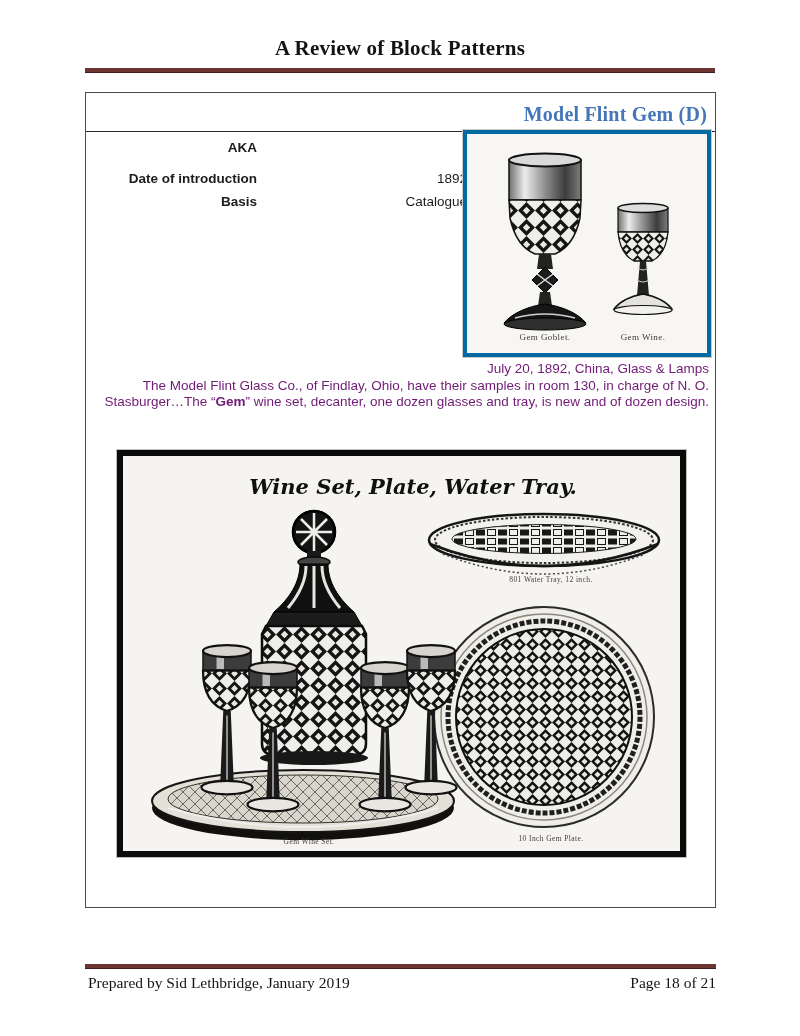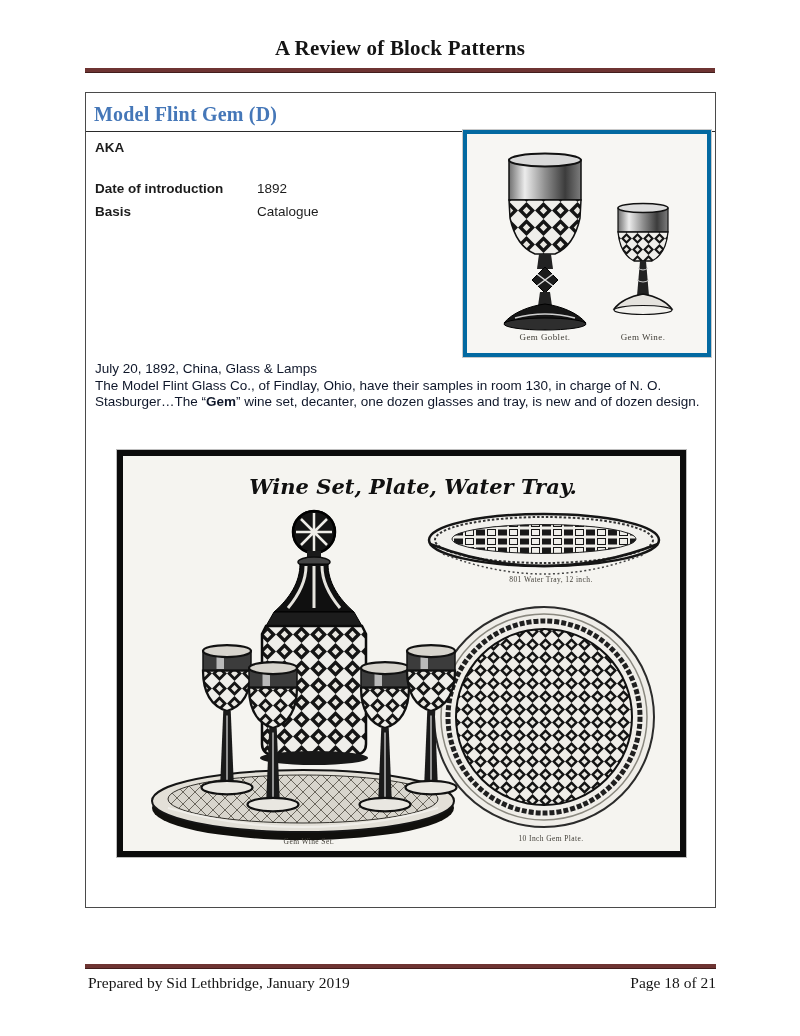--- a/index.html
+++ b/index.html
@@ -15,43 +15,43 @@
     font-family:"Liberation Serif", serif; font-size:21px; font-weight:600;
     color:#141414; letter-spacing:.2px;text-align:center;
   }
   .rule {
     height:5px; background:var(--rule); border-bottom:1px solid #421d1c;
     margin:7px 85px 0 85px;
   }
   
   .content-box {
     position:absolute; left:85px; top:92px; width:631px; height:816px;
-    border:1px solid #4a4a4a; background:#fff;
+    border:1px solid #4a4a4a; background:#fff;text-align:right;
   }
   .pattern-title {
     font-family:"Liberation Serif", serif; font-weight:bold; font-size:20px;
     color:var(--accent); padding:10px 8px 0 8px; letter-spacing:.2px;
   }
   .title-hr { border-bottom:1.5px solid #2a2a2a; margin-top:5px; }
   
   .info-table { position:absolute; left:9px; top:48px; width:372px; }
   .info-row { display:flex; font-size:13.5px; line-height:14px; margin-bottom:9px; }
-  .info-row.gap-after { margin-bottom:27px; }
+  .info-row.gap-after { margin-bottom:17px; }
   .info-label { width:162px; font-weight:bold; flex:none; }
   .info-value { flex:1; }
   
   .goblet-figure {
     position:absolute; top:37px; right:4px; width:248px; height:227px;
     border:4px solid #0369a1; background:#f7f6f3; box-shadow:0 0 0 1px #c9c9c9;
   }
   .goblet-figure svg { display:block; width:238px; height:217px; }
   
   .note {
     position:absolute; left:9px; top:268px; width:614px;
-    font-size:13.5px; line-height:16.5px; color:#0f172a;
+    font-size:13.5px; line-height:16.5px; color:#701a75;
   }
   
   .catalog-figure {
     position:absolute; left:31px; top:357px; width:569px; height:407px;
     border:6px solid #0b0b0b; background:#f5f4f0; box-shadow:0 0 0 1px #bdbdbd;
   }
   .catalog-figure svg { display:block; width:557px; height:395px; }
   
   .footer-rule {
     position:absolute; left:85px; right:84px; top:964px;

